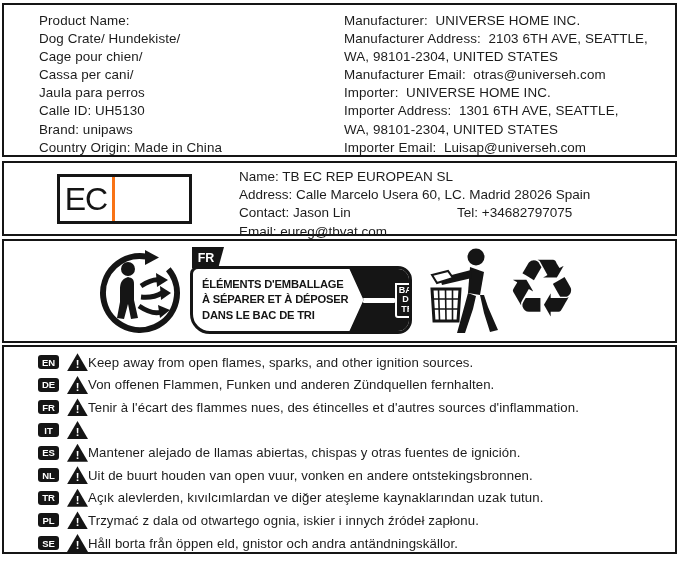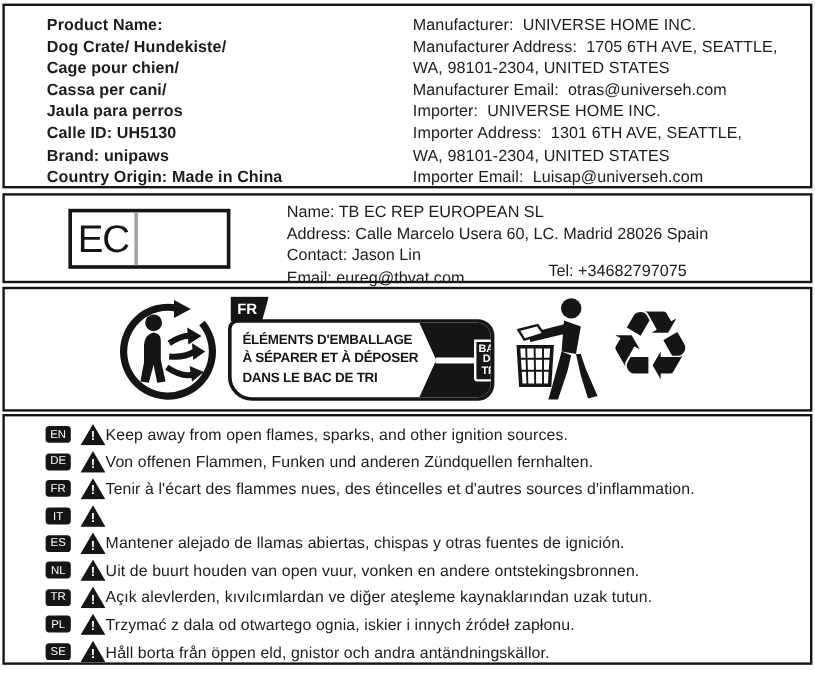--- a/index.html
+++ b/index.html
@@ -10,38 +10,38 @@
     overflow:hidden;
   }
   .box {
     position:absolute; left:2px; width:675px;
     border:2px solid #151515; background:#fff;
   }
 
   
   #top-box { top:3px; height:154px; display:flex; padding:7px 0 0 35px; }
   .col div { font-size:13.4px; line-height:18.1px; white-space:pre; letter-spacing:0.1px; }
-  .product-col { width:305px;font-weight:bold; }
+  .product-col { width:305px; }
   .mfr-col { flex:1; }
 
   
   #ecrep-box { top:161px; height:75px; }
   .ecrep-symbol {
     position:absolute; left:53px; top:11px; width:135px; height:50px;
     border:3px solid #151515; display:flex; align-items:stretch;
   }
   .ecrep-symbol span {
     display:flex; align-items:center; justify-content:center;
     font-size:32px; letter-spacing:-1px; color:#151515;
   }
-  .ecrep-symbol .ec { width:55px; border-right:3px solid #a3a3a3; }
+  .ecrep-symbol .ec { width:55px; border-right:3px solid #f97316; }
   .ecrep-symbol .rep { flex:1; }
   .ecrep-details { position:absolute; left:235px; top:5px; width:428px; font-size:13.5px; line-height:18.2px; }
   .contact-row { position:relative; }
-  .contact-row .tel { position:absolute; left:218px; top:13px; }
+  .contact-row .tel { position:absolute; left:218px; top:0; }
 
   
   #icons-box { top:239px; height:104px; }
   #icons-box svg { position:absolute; fill:#151515; }
   #triman { left:91px; top:7px; width:90px; height:90px; }
   #tidyman { left:422px; top:6px; width:82px; height:90px; }
   .recycle-glyph {
     position:absolute; left:498px; top:-4px; width:80px; height:104px;
     font-family:"DejaVu Sans", sans-serif; font-size:80px; line-height:104px;
     color:#151515; text-align:center;
@@ -80,21 +80,21 @@
     width:27px; margin-top:1px; border:2px solid #fff;
     border-radius:0 0 3px 3px; padding:1px 0 2px;
   }
   .bin-body div { color:#fff; font-weight:bold; font-size:9px; line-height:9.6px; text-align:center; }
 
   
   #warn-box { top:345px; height:209px; padding-top:4px; }
   .warn-row { display:flex; align-items:center; height:22.6px; padding-left:34px; }
   .lang-badge {
     min-width:21px; height:14px; background:#151515; color:#fff;
-    font-weight:normal; font-size:9.5px; border-radius:3px; padding:0 2px;
+    font-weight:bold; font-size:9.5px; border-radius:3px; padding:0 2px;
     display:inline-flex; align-items:center; justify-content:center; flex:0 0 auto;
   }
   .warn-tri {
     width:21px; height:18px; margin-left:8px; flex:0 0 auto;
     background:#151515; clip-path:polygon(50% 0,100% 100%,0 100%);
     position:relative;
   }
   .warn-tri::after {
     content:"!"; position:absolute; bottom:0; left:50%; transform:translateX(-50%);
     color:#fff; font-size:11px; font-weight:bold; line-height:13px;
@@ -110,21 +110,21 @@
     <div>Dog Crate/ Hundekiste/</div>
     <div>Cage pour chien/</div>
     <div>Cassa per cani/</div>
     <div>Jaula para perros</div>
     <div>Calle ID: UH5130</div>
     <div>Brand: unipaws</div>
     <div>Country Origin: Made in China</div>
   </div>
   <div class="col mfr-col">
     <div>Manufacturer:  UNIVERSE HOME INC.</div>
-    <div>Manufacturer Address:  1705 6TH AVE, SEATTLE,</div>
+    <div>Manufacturer Address:  2103 6TH AVE, SEATTLE,</div>
     <div>WA, 98101-2304, UNITED STATES</div>
     <div>Manufacturer Email:  otras@universeh.com</div>
     <div>Importer:  UNIVERSE HOME INC.</div>
     <div>Importer Address:  1301 6TH AVE, SEATTLE,</div>
     <div>WA, 98101-2304, UNITED STATES</div>
     <div>Importer Email:  Luisap@universeh.com</div>
   </div>
 </section>
 
 <section class="box" id="ecrep-box">

